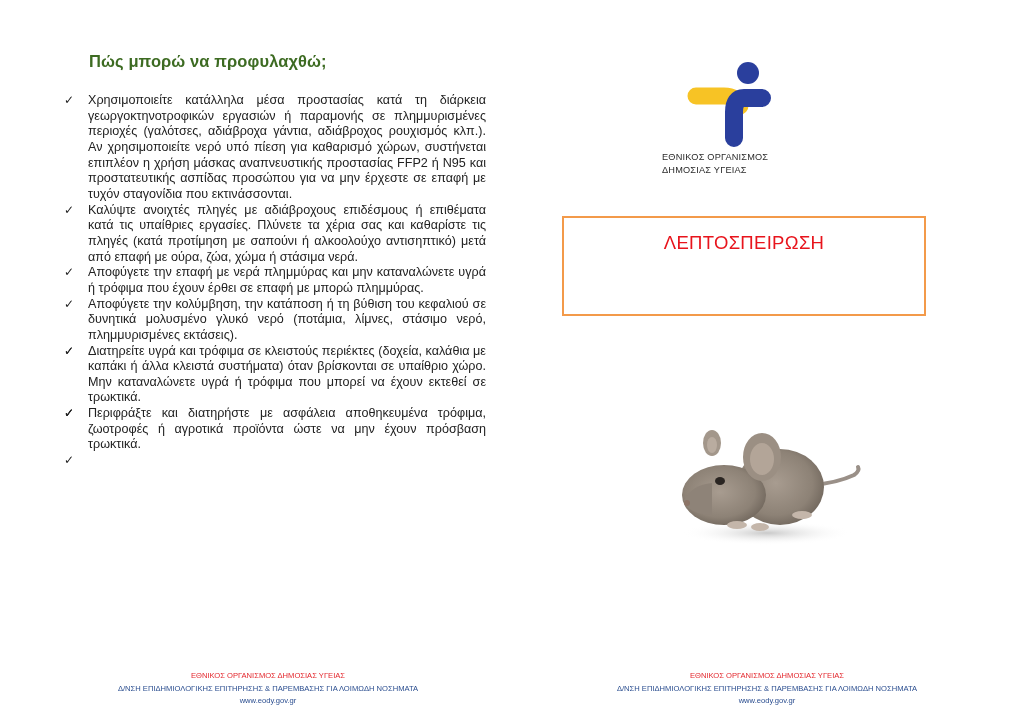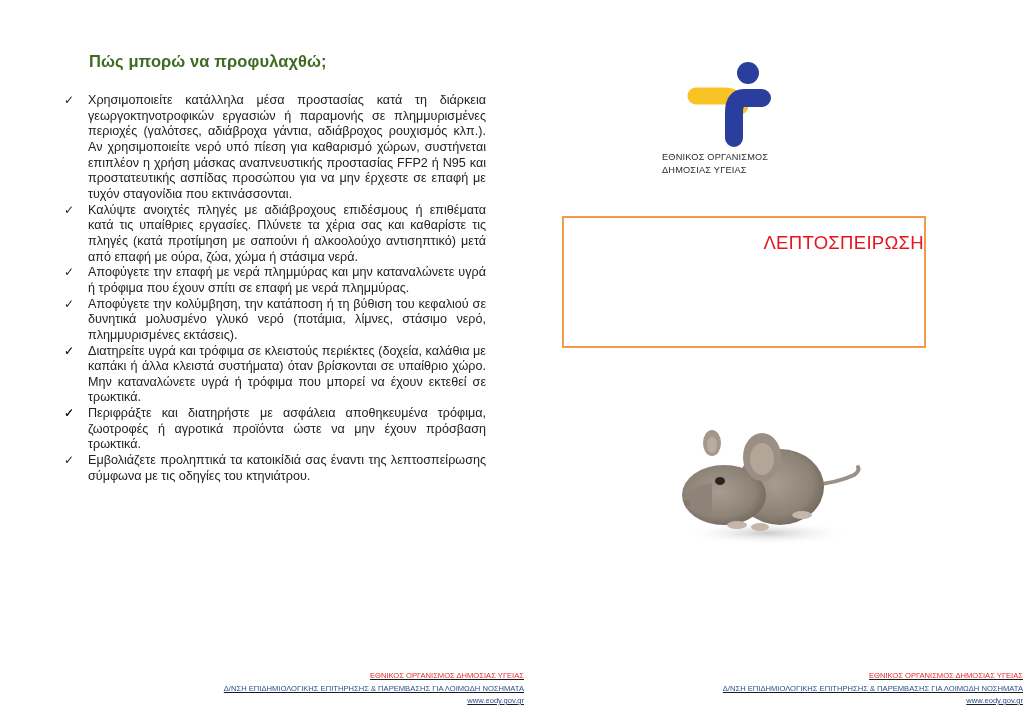--- a/index.html
+++ b/index.html
@@ -12,57 +12,57 @@
     .section-title {
       position: absolute; left: 89px; top: 52px;
       font-size: 16.5px; font-weight: bold; color: #3d6b22;
       letter-spacing: 0.1px;
     }
 
     .bullet-list { position: absolute; left: 62px; top: 93px; width: 424px; list-style: none; }
     .bullet-item { position: relative; padding-left: 26px; font-size: 12.6px; line-height: 15.65px; text-align: justify; color: #222; }
     .bullet-item .check { position: absolute; left: 2px; top: 0; font-size: 12px; color: #222; }
 
-    .footer { position: absolute; top: 670px; width: 100%; text-align: right; font-size: 7.6px; line-height: 12.5px; text-decoration: underline; }
+    .footer { position: absolute; top: 670px; width: 100%; text-align: center; font-size: 7.6px; line-height: 12.5px; }
     .footer .org { color: #e3262c; }
     .footer .dept { color: #2a4d8f; }
     .footer .url { color: #2a4d8f; }
     .page-left .footer { left: 12px; }
     .page-right .footer { left: -1px; }
 
     .logo { position: absolute; left: 170px; top: 60px; width: 100px; height: 120px; }
     .logo svg { display: block; margin: 0 auto; }
     .logo-text { position: absolute; left: 150px; top: 151px; width: 140px; text-align: left; font-size: 9.2px; line-height: 13px; color: #2b2b2b; letter-spacing: 0.2px; }
 
     .title-box {
-      position: absolute; left: 50px; top: 216px; width: 364px; height: 132px;
-      border: 2px solid #f39a4a; text-align: right;
+      position: absolute; left: 50px; top: 216px; width: 364px; height: 100px;
+      border: 2px solid #f39a4a; text-align: center;
     }
     .title-main { margin-top: 14px; font-size: 18.5px; color: #e8141c; letter-spacing: 0.3px; }
     .title-sub { margin-top: 10px; font-size: 13.3px; line-height: 19.5px; font-style: italic; font-weight: bold; color: #e8141c; padding: 0 40px; }
 
     .mouse { position: absolute; left: 150px; top: 415px; width: 210px; height: 135px; }
   </style>
 </head>
 <body>
 
 <div class="page-left">
   <div class="section-title">Πώς μπορώ να προφυλαχθώ;</div>
 
   <ul class="bullet-list">
     <li class="bullet-item"><span class="check">✓</span><span>Χρησιμοποιείτε  κατάλληλα μέσα προστασίας κατά τη διάρκεια γεωργοκτηνοτροφικών εργασιών ή παραμονής σε πλημμυρισμένες περιοχές (γαλότσες, αδιάβροχα γάντια, αδιάβροχος ρουχισμός κλπ.). Αν χρησιμοποιείτε νερό υπό πίεση για καθαρισμό χώρων, συστήνεται επιπλέον η χρήση μάσκας αναπνευστικής προστασίας FFP2 ή N95 και προστατευτικής ασπίδας προσώπου για να μην έρχεστε σε επαφή με τυχόν σταγονίδια που εκτινάσσονται.</span></li>
     <li class="bullet-item"><span class="check">✓</span><span>Καλύψτε ανοιχτές πληγές με αδιάβροχους επιδέσμους ή επιθέματα κατά τις υπαίθριες εργασίες. Πλύνετε τα χέρια σας και καθαρίστε τις πληγές (κατά προτίμηση με σαπούνι ή αλκοολούχο αντισηπτικό) μετά από επαφή με ούρα, ζώα, χώμα ή στάσιμα νερά.</span></li>
-    <li class="bullet-item"><span class="check">✓</span><span>Αποφύγετε την επαφή με νερά πλημμύρας και μην καταναλώνετε υγρά ή τρόφιμα που έχουν σπίτι σε επαφή με νερά πλημμύρας.</span></li>
+    <li class="bullet-item"><span class="check">✓</span><span>Αποφύγετε την επαφή με νερά πλημμύρας και μην καταναλώνετε υγρά ή τρόφιμα που έχουν έρθει σε επαφή με μπορώ πλημμύρας.</span></li>
     <li class="bullet-item"><span class="check">✓</span><span>Αποφύγετε την κολύμβηση, την κατάποση ή τη βύθιση του κεφαλιού σε δυνητικά μολυσμένο γλυκό νερό (ποτάμια, λίμνες, στάσιμο νερό, πλημμυρισμένες εκτάσεις).</span></li>
     <li class="bullet-item"><span class="check">✓</span></li>
     <li class="bullet-item"><span class="check">✓</span><span>Διατηρείτε υγρά και τρόφιμα σε κλειστούς περιέκτες (δοχεία, καλάθια με καπάκι ή άλλα κλειστά συστήματα) όταν βρίσκονται σε υπαίθριο χώρο. Μην καταναλώνετε  υγρά ή τρόφιμα που μπορεί να έχουν εκτεθεί σε τρωκτικά.</span></li>
     <li class="bullet-item"><span class="check">✓</span></li>
     <li class="bullet-item"><span class="check">✓</span></li>
     <li class="bullet-item"><span class="check">✓</span><span>Περιφράξτε και διατηρήστε με ασφάλεια αποθηκευμένα τρόφιμα, ζωοτροφές ή αγροτικά προϊόντα ώστε να μην έχουν πρόσβαση τρωκτικά.</span></li>
-    <li class="bullet-item"><span class="check">✓</span><span>Εμβολιάζετε προληπτικά τα κατοικίδιά σας έναντι της λεπτοσπείρωσης σύμφωνα με τις οδηγίες του κτηνιάτρου.</span></li>
+    <li class="bullet-item"><span class="check">✓</span></li>
   </ul>
 
   <div class="footer">
     <div class="org">ΕΘΝΙΚΟΣ ΟΡΓΑΝΙΣΜΟΣ ΔΗΜΟΣΙΑΣ ΥΓΕΙΑΣ</div>
     <div class="dept">Δ/ΝΣΗ ΕΠΙΔΗΜΙΟΛΟΓΙΚΗΣ ΕΠΙΤΗΡΗΣΗΣ &amp; ΠΑΡΕΜΒΑΣΗΣ ΓΙΑ ΛΟΙΜΩΔΗ ΝΟΣΗΜΑΤΑ</div>
     <div class="url">www.eody.gov.gr</div>
   </div>
 </div>
 
 <div class="page-right">

